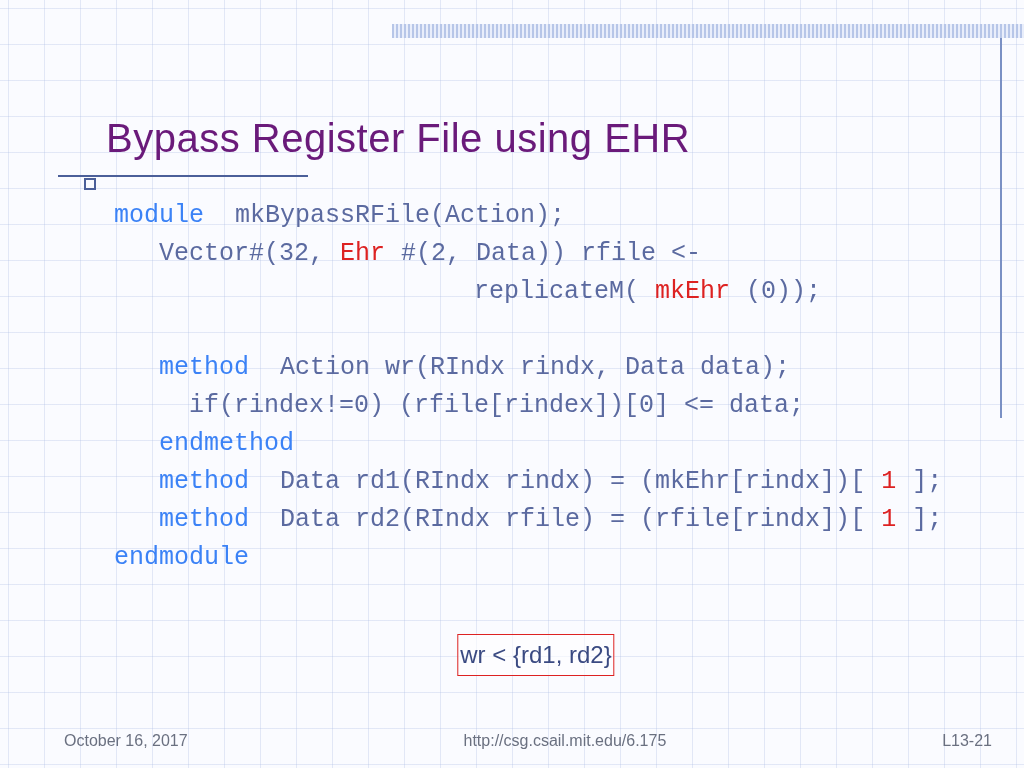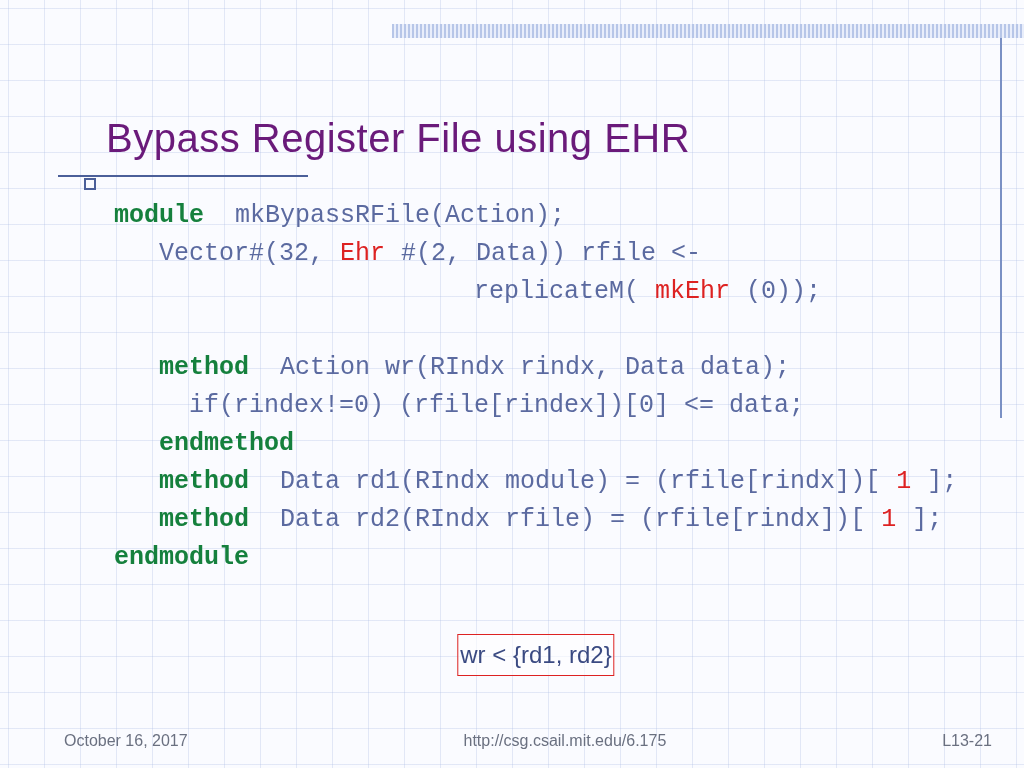--- a/index.html
+++ b/index.html
@@ -65,21 +65,21 @@
     border: 2px solid #4b5f99;
     background: #fafbff;
   }
   .code {
     font-family: "Courier New", Courier, monospace;
     font-size: 25px;
     line-height: 1.52;
     color: #5b6aa0;
     white-space: pre;
   }
-  .kw { font-weight: bold; color: #15803d; text-align: right; }
+  .kw { font-weight: normal; color: #3b82f6; text-align: right; }
   .red { color: #d22; }
   .callout {
     position: absolute;
     left: 50%;
     transform: translateX(-50%);
     bottom: 100px;
     border: 1.5px solid #d22;
     padding: 6px 2px;
     font-size: 24px;
     color: #3a4a82;
@@ -107,21 +107,21 @@
       <span class="box"></span>
     </div>
 
   <div class="code"><span class="kw">module</span><span> mkBypassRFile(Action);</span>
 <span>   Vector#(32,</span><span class="red">Ehr</span><span>#(2, Data)) rfile &lt;-</span>
 <span>                        replicateM(</span><span class="red">mkEhr</span><span>(0));</span>
 <span></span>
 <span class="kw">   method</span><span> Action wr(RIndx rindx, Data data);</span>
 <span>     if(rindex!=0) (rfile[rindex])[0] &lt;= data;</span>
 <span class="kw">   endmethod</span>
-<span class="kw">   method</span><span> Data rd1(RIndx module) = (rfile[rindx])[</span><span class="red">1</span><span>];</span>
+<span class="kw">   method</span><span> Data rd1(RIndx rindx) = (mkEhr[rindx])[</span><span class="red">1</span><span>];</span>
 <span class="kw">   method</span><span> Data rd2(RIndx rfile) = (rfile[rindx])[</span><span class="red">1</span><span>];</span>
 <span class="kw">endmodule</span></div>
 </div>
 
 <div class="callout">wr &lt; {rd1, rd2}</div>
 
 <div class="footer">
   <span>October 16, 2017</span>
   <span>http://csg.csail.mit.edu/6.175</span>
   <span>L13-21</span>

